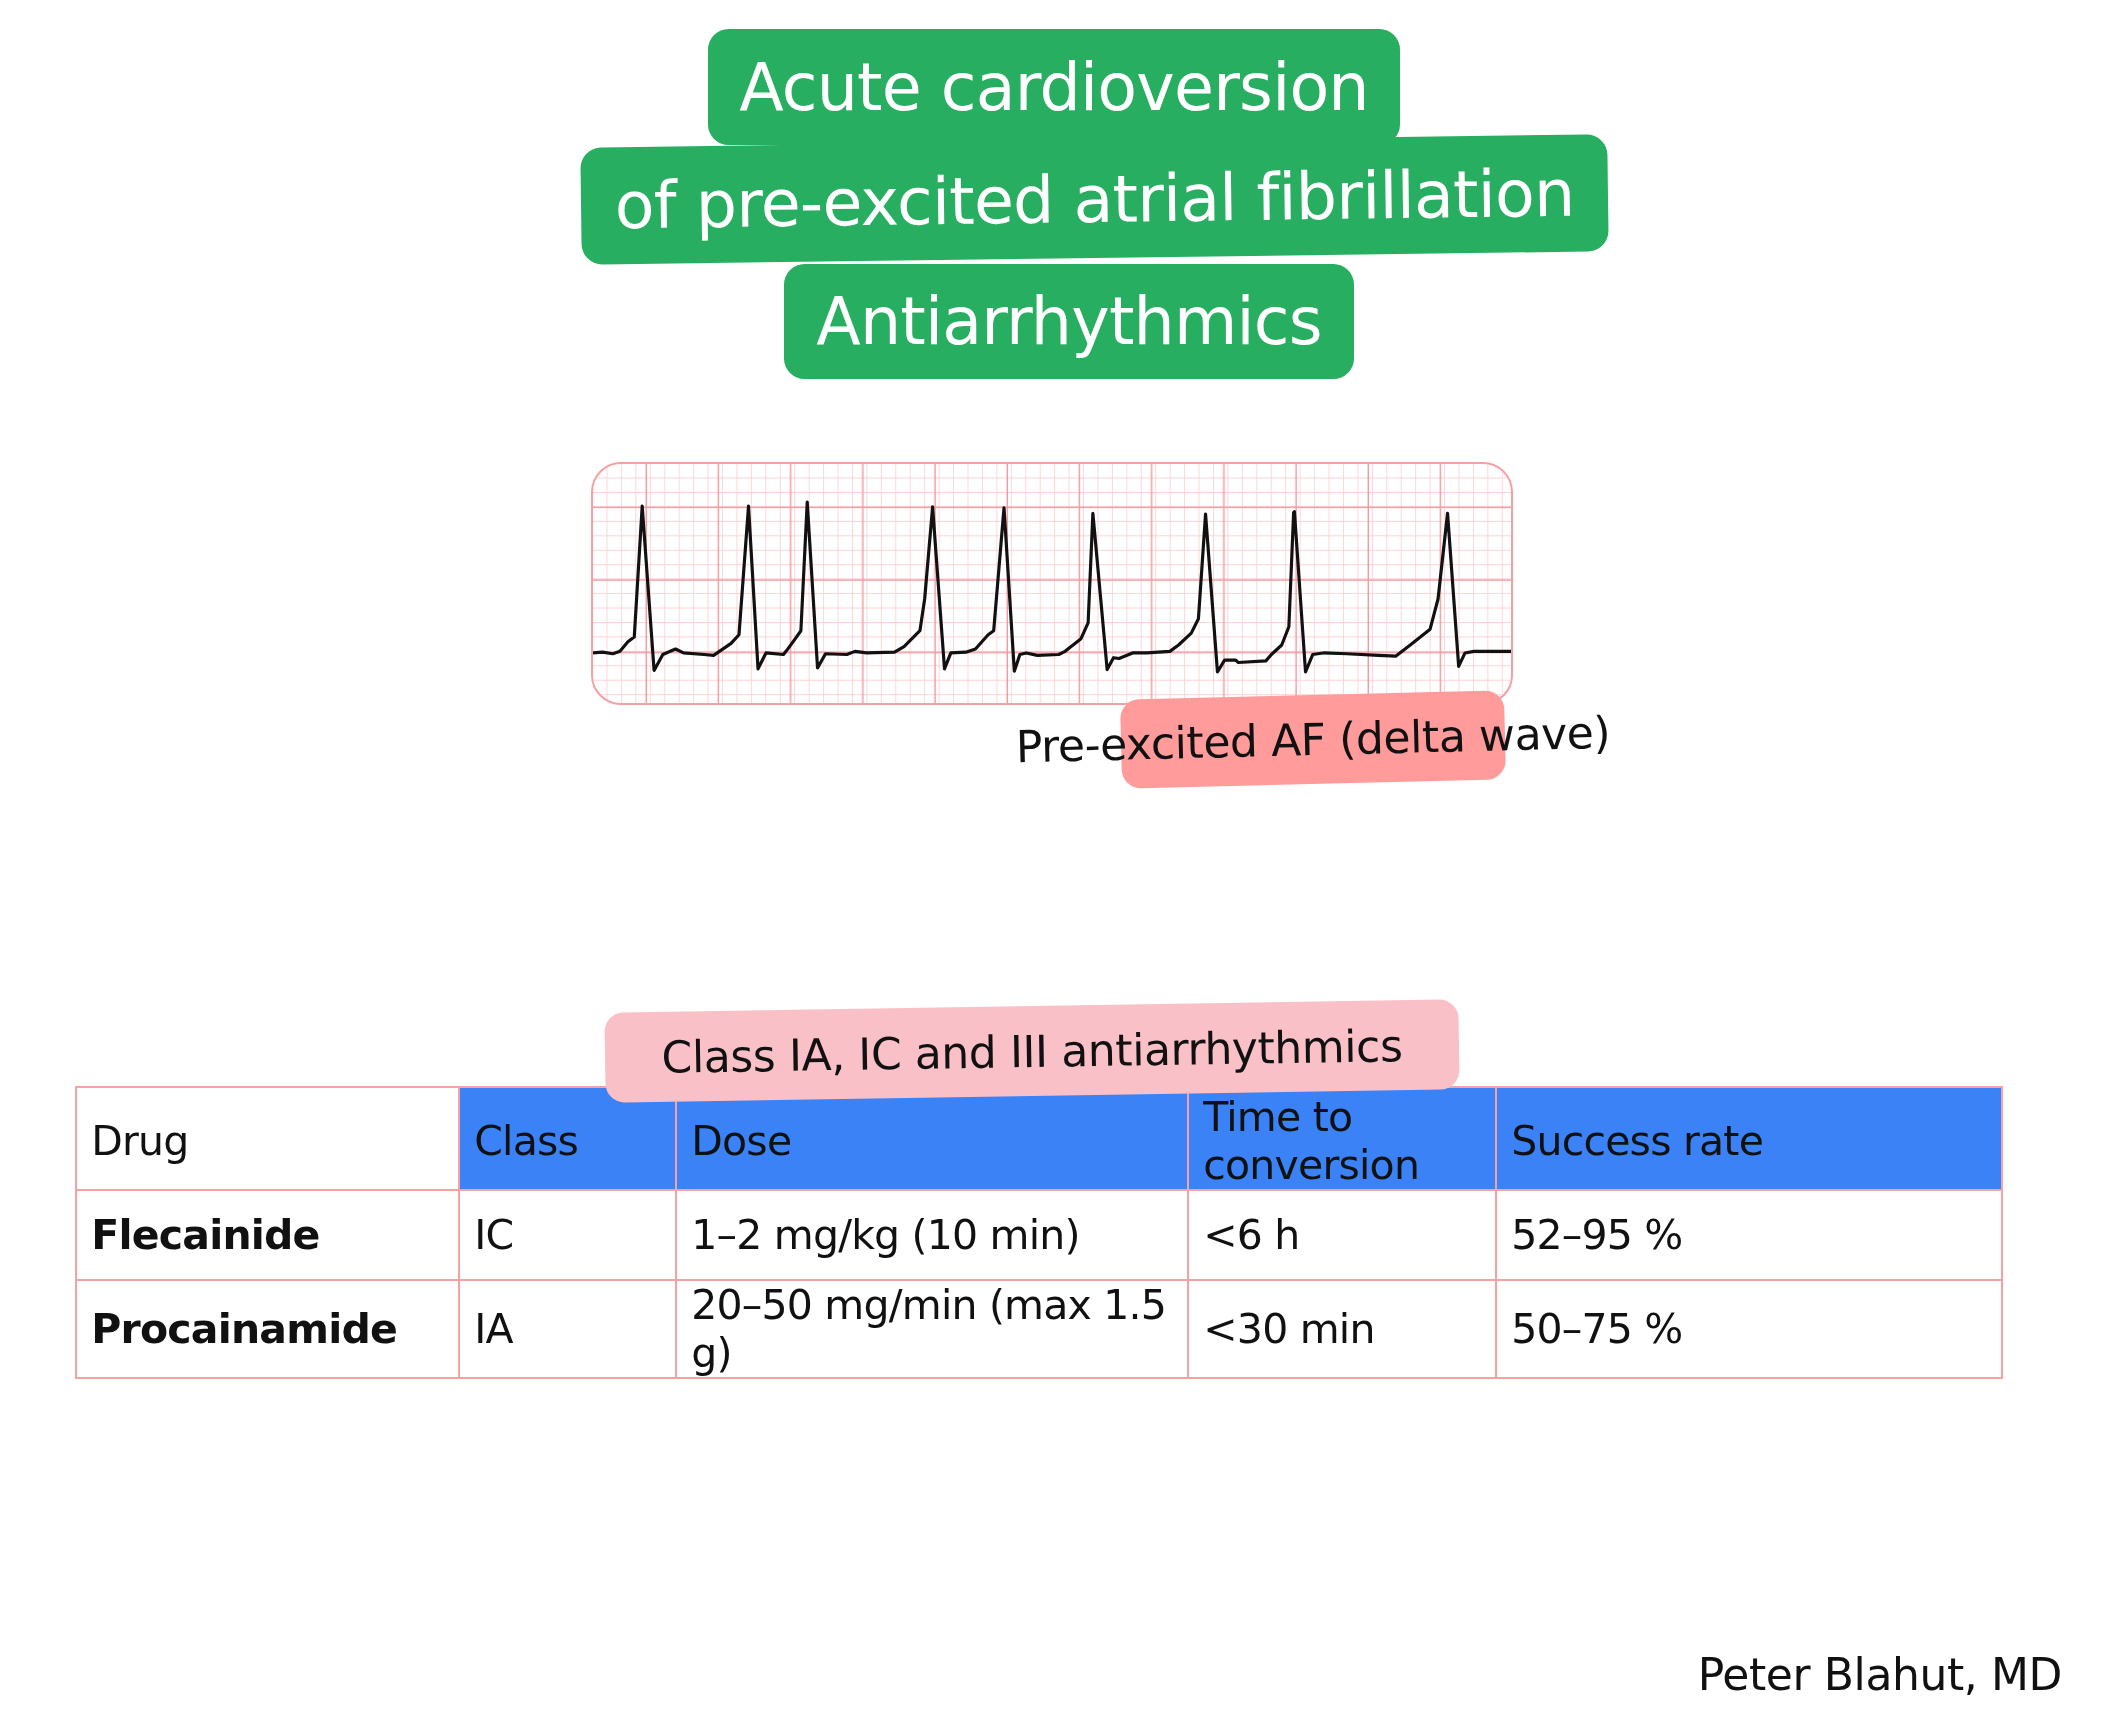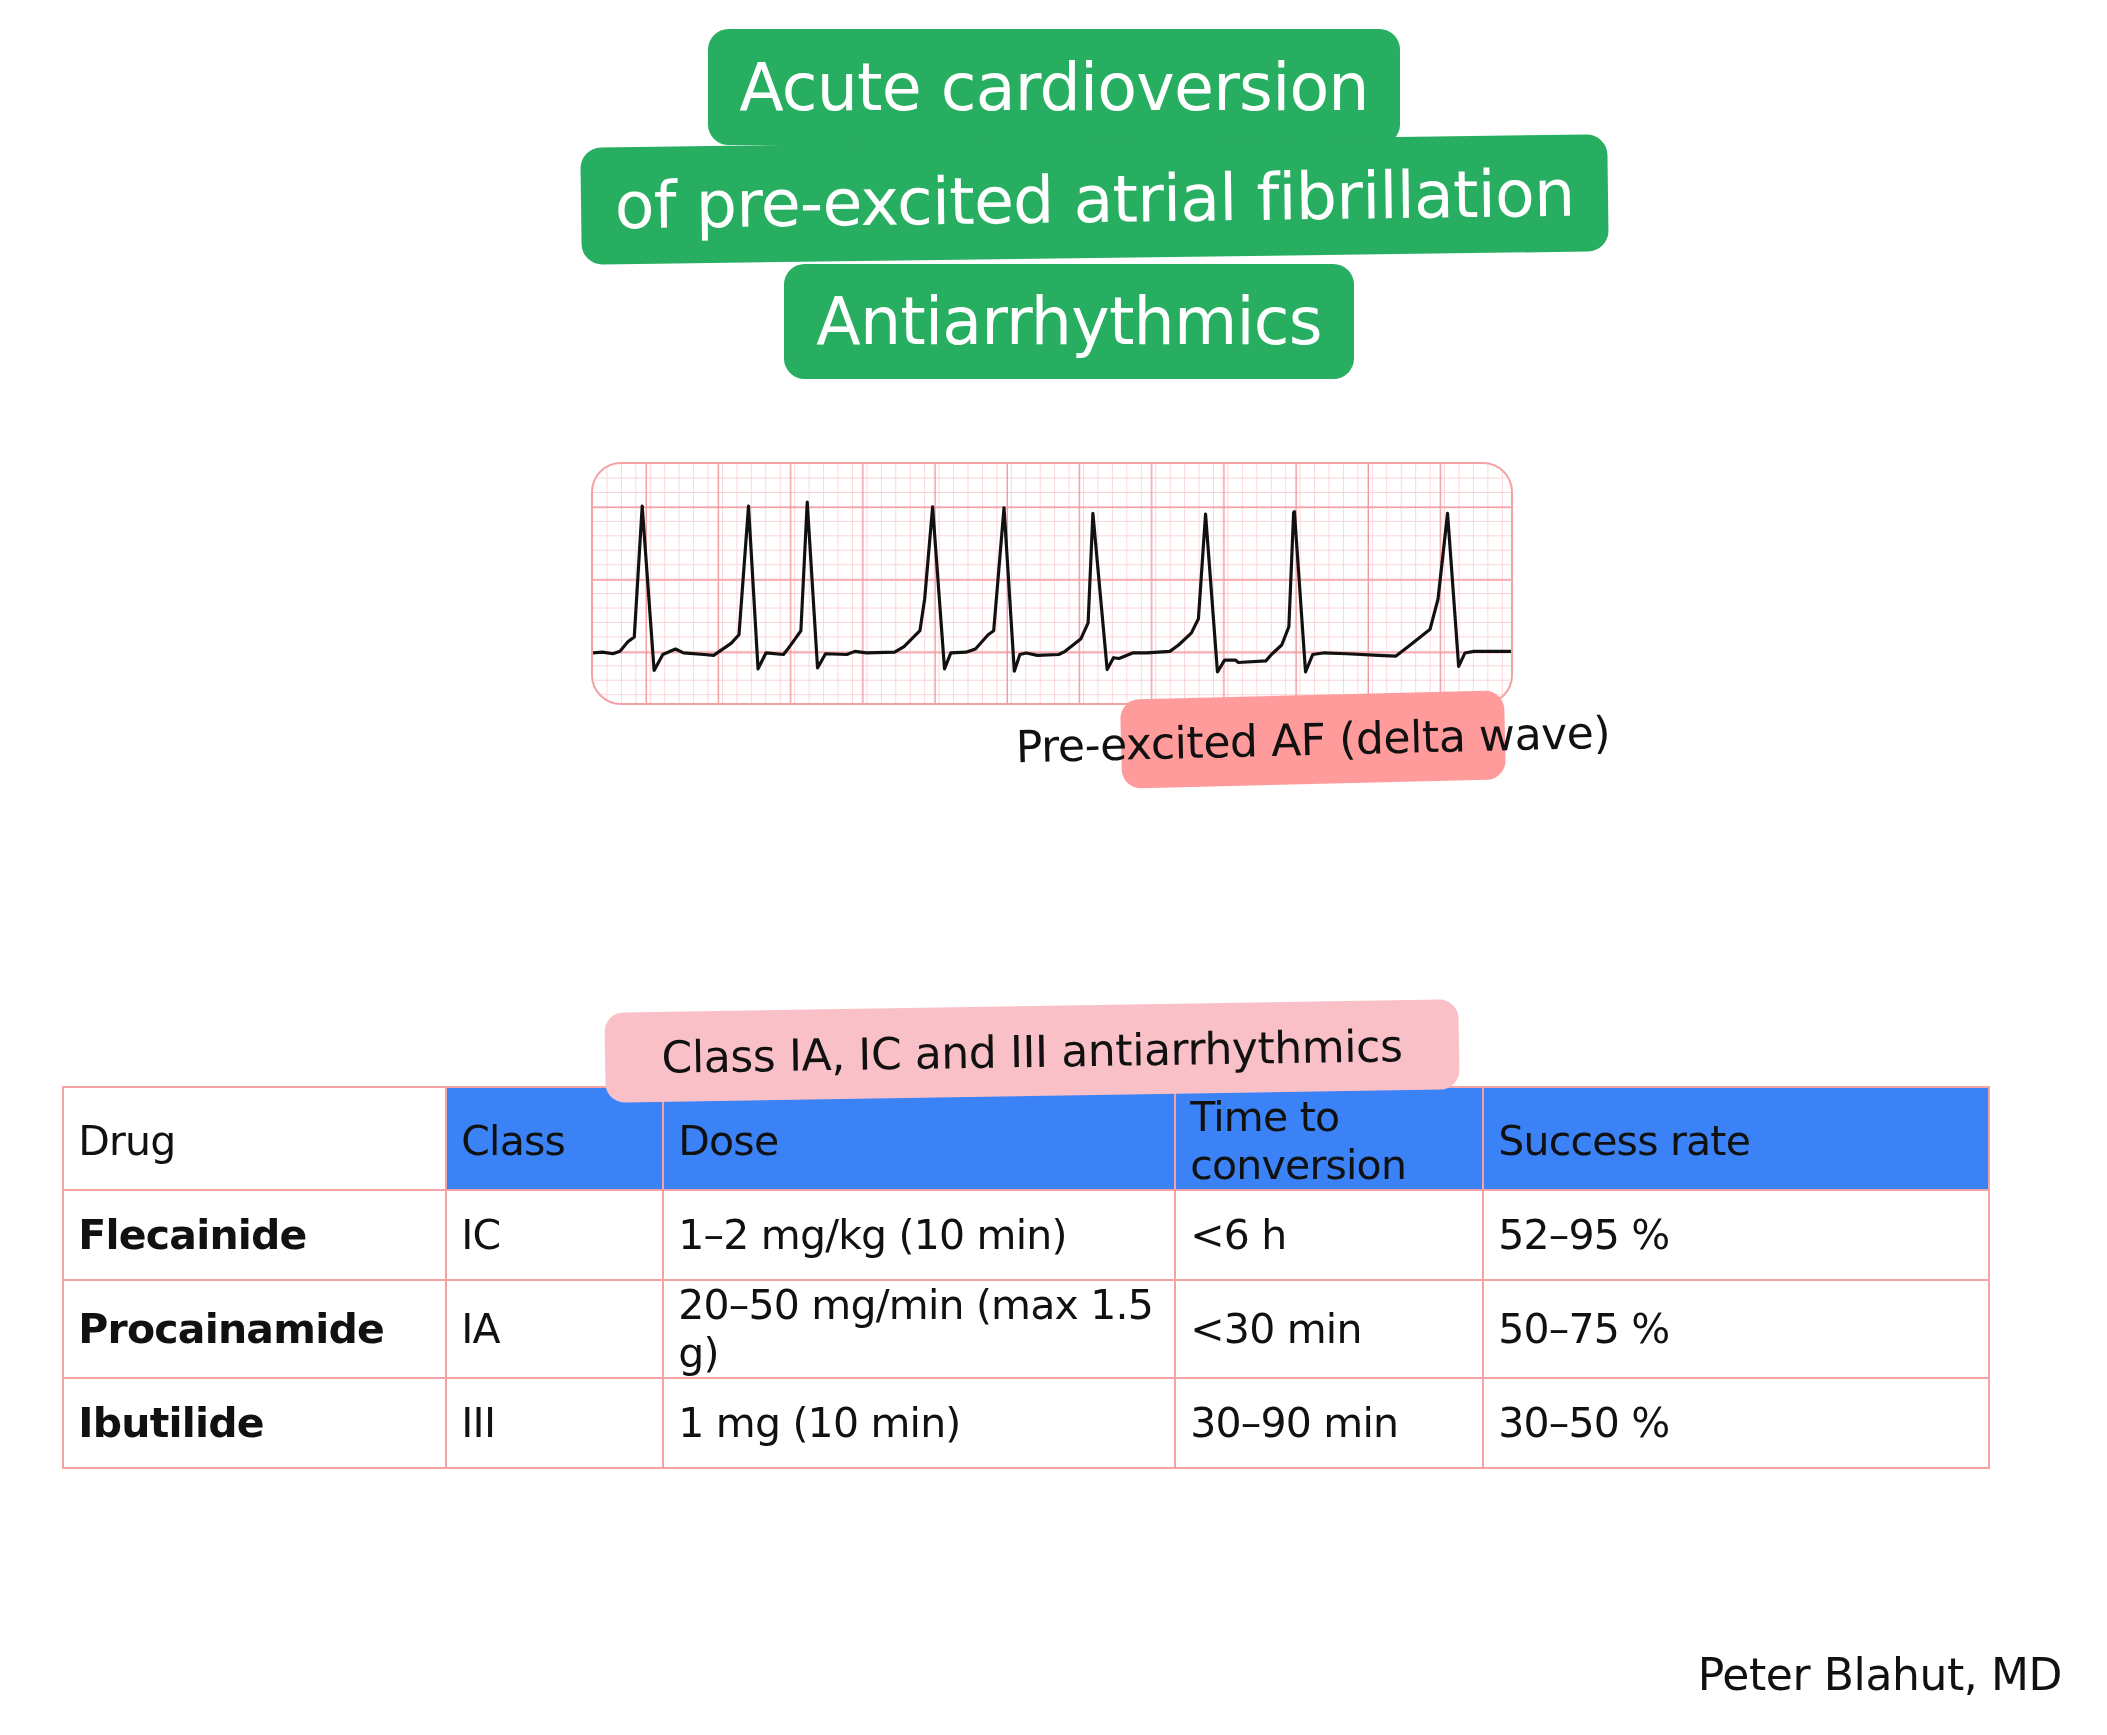--- a/index.html
+++ b/index.html
@@ -13,21 +13,21 @@
   #t3 { left:768px; top:264px; width:570px; height:115px;margin-left:16px; }
 
   #ecg { position:absolute; left:591px; top:462px; width:922px; height:243px; border-radius:30px;
          border:2.4px solid #f4a0a4; box-sizing:border-box; overflow:hidden; background:#fff; }
   #ecg svg { position:absolute; left:0; top:0; }
 
   .pink-tag { color:#111; font-size:46px; border-radius:19px; font-family:"DejaVu Sans", sans-serif; letter-spacing:-0.4px; }
   #ecg-label { left:1121px; top:695px; width:384px; height:89px; background:#ff9b9b; transform:rotate(-1.4deg); font-size:44px; }
   #class-label { left:605px; top:1006px; width:854px; height:90px; background:#f9c1c7; transform:rotate(-0.9deg); font-size:44px; z-index:2; }
 
-  #drug-table { position:absolute; left:62px; top:1086px; border-collapse:collapse; z-index:1; }
+  #drug-table { position:absolute; left:75px; top:1086px; border-collapse:collapse; z-index:1; }
   #drug-table td, #drug-table th { border:2.4px solid #f6a2a2; height:90px; padding:0 0 0 14.3px; text-align:left;
          font-size:41px; font-weight:normal; font-family:"DejaVu Sans", sans-serif; letter-spacing:-0.8px; box-sizing:border-box; vertical-align:middle; }
   #drug-table thead th { background:#3b82f6; padding-top:4.8px; }
   #drug-table thead th.c0 { background:#ffffff; }
   #drug-table td.drug { font-weight:bold; }
   .c0 { width:383px; } .c1 { width:217px; } .c2 { width:512px; } .c3 { width:308px; } .c4 { width:506px; }
 
   #signature { position:absolute; right:46px; top:1649px; font-size:44px; font-family:"DejaVu Sans", sans-serif; letter-spacing:-0.4px; }
 </style>
 </head>
@@ -76,24 +76,17 @@
       <td class="c3">&lt;6 h</td>
       <td class="c4">52–95 %</td>
     </tr>
     <tr>
       <td class="c0 drug">Procainamide</td>
       <td class="c1">IA</td>
       <td class="c2">20–50 mg/min (max 1.5 g)</td>
       <td class="c3">&lt;30 min</td>
       <td class="c4">50–75 %</td>
     </tr>
-    <tr>
-      <td class="c0 drug">Ibutilide</td>
-      <td class="c1">III</td>
-      <td class="c2">1 mg (10 min)</td>
-      <td class="c3">30–90 min</td>
-      <td class="c4">30–50 %</td>
-    </tr>
   </tbody>
 </table>
 
 <div id="signature">Peter Blahut, MD</div>
 
 
 </body></html>

